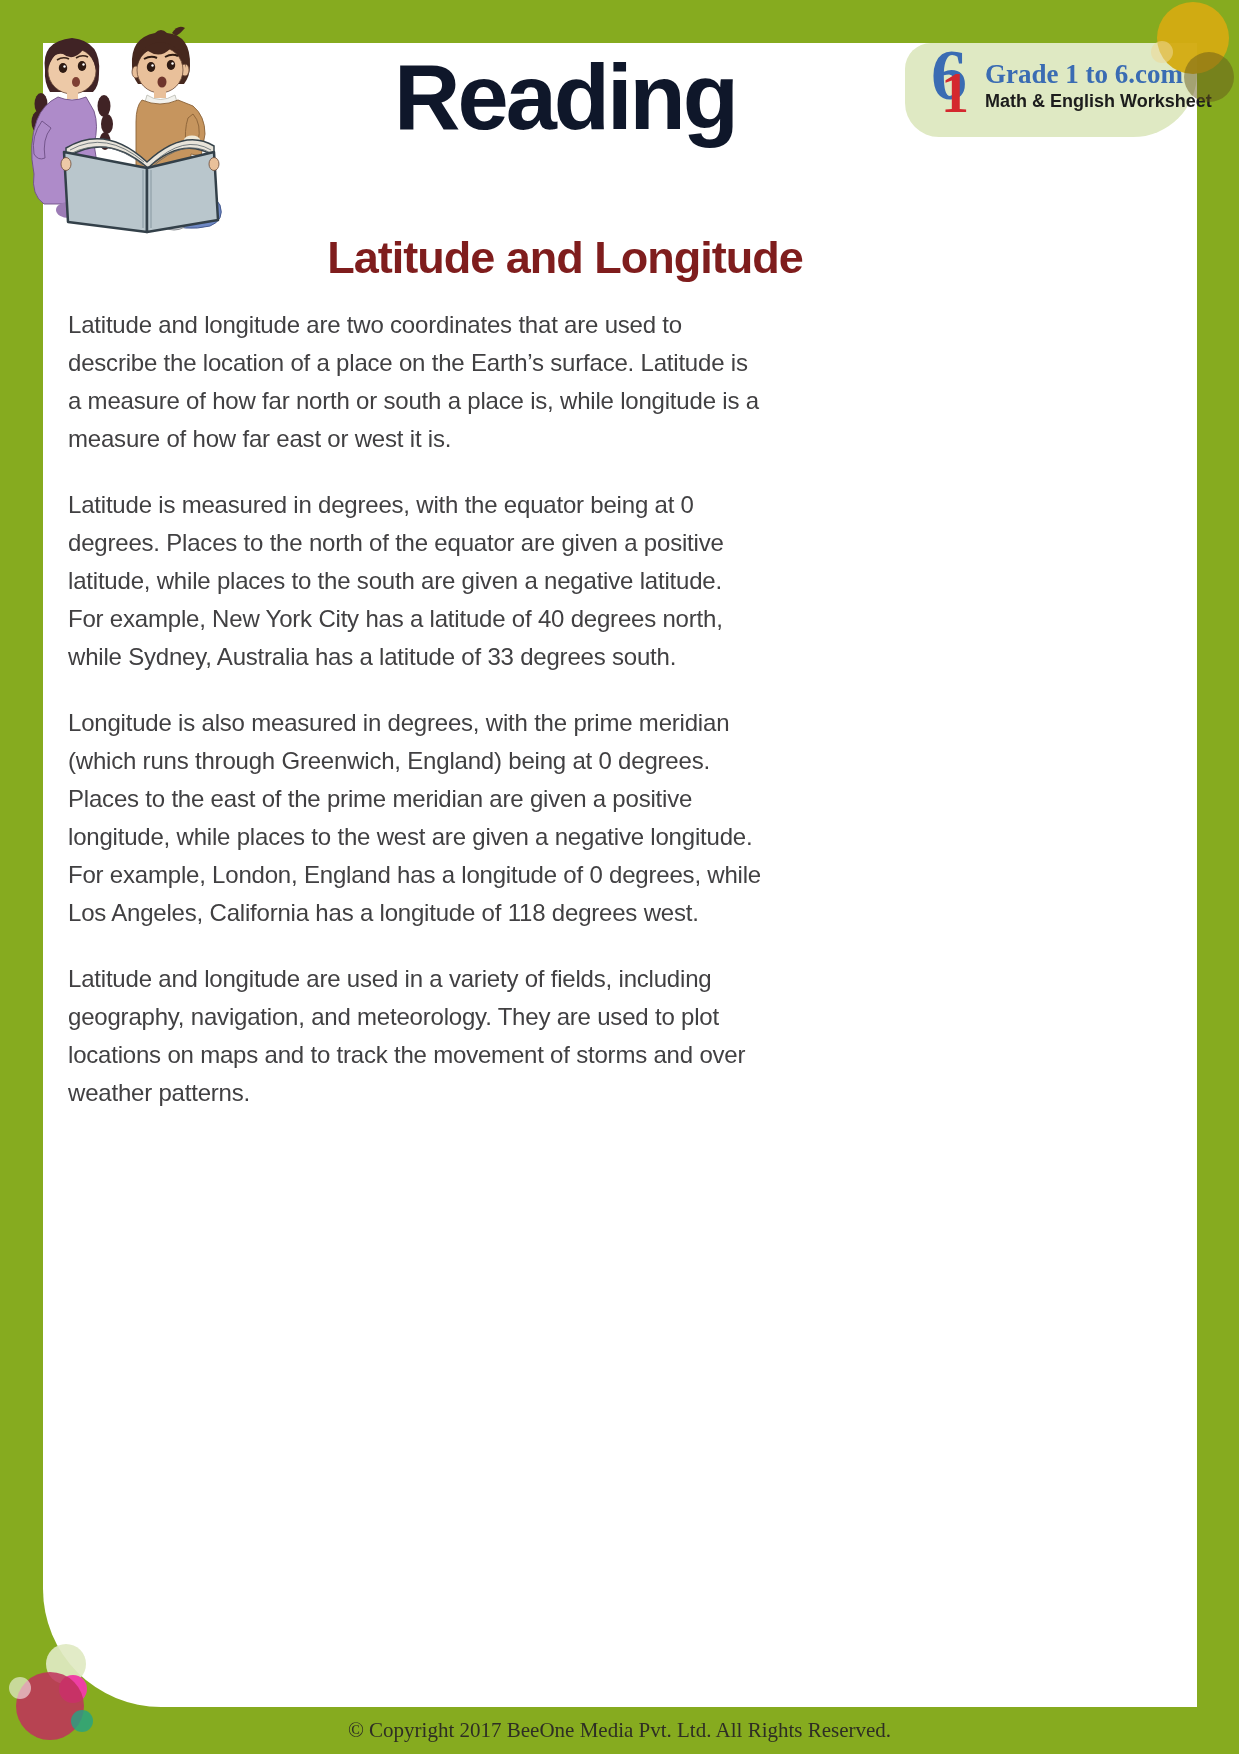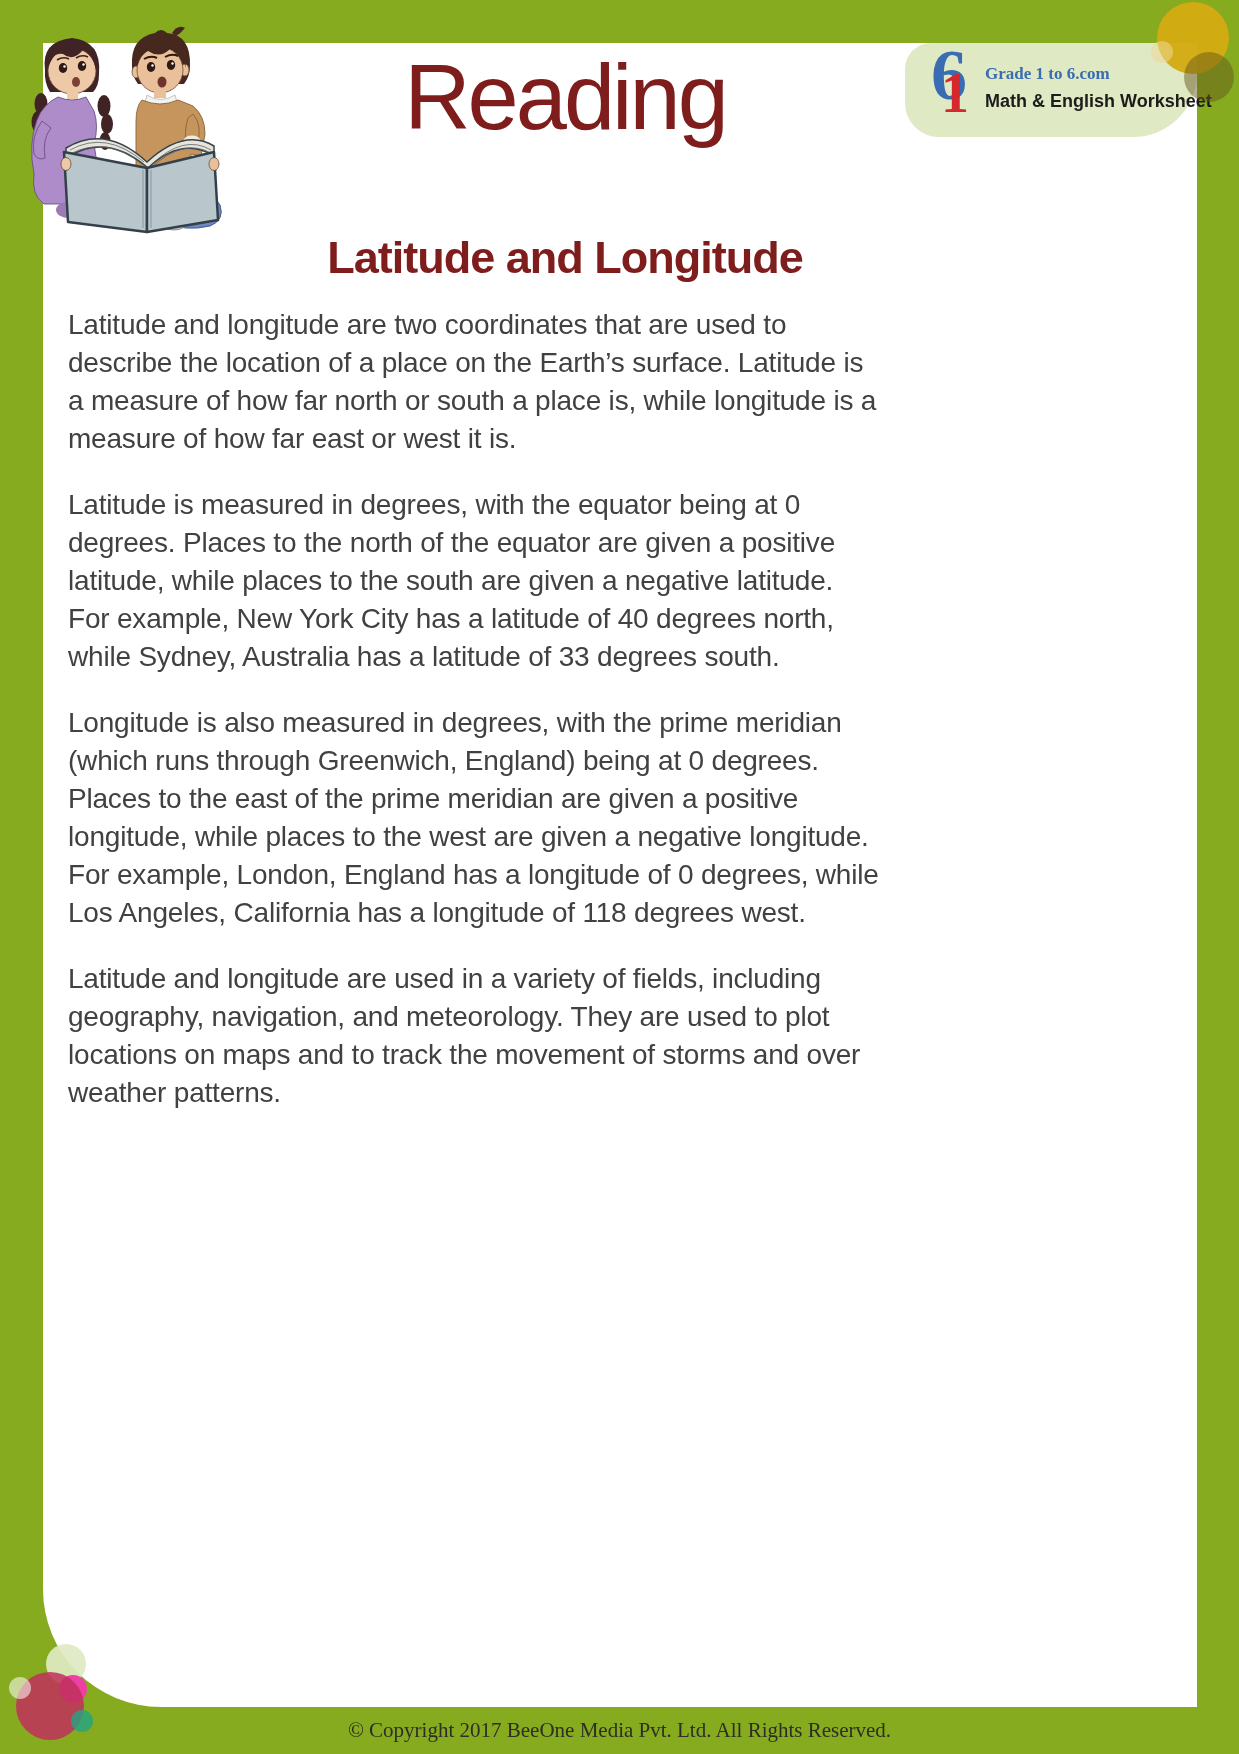--- a/index.html
+++ b/index.html
@@ -40,41 +40,41 @@
     font-size:72px;line-height:72px;color:#3a6cb3;
   }
   .logo-one{
     position:absolute;left:16px;top:26px;
     font-family:"Liberation Serif",serif;font-weight:700;
     font-size:56px;line-height:56px;color:#d4282e;
   }
   .brand-text{position:absolute;left:80px;top:16px;width:205px;}
   .brand-name{
     font-family:"Liberation Serif",serif;font-weight:700;
-    font-size:17px;line-height:30px;color:#3a6cb3;white-space:nowrap;
+    font-size:27px;line-height:30px;color:#3a6cb3;white-space:nowrap;
   }
   .brand-tagline{
     font-family:"Liberation Sans",sans-serif;font-weight:700;
     font-size:18px;line-height:24px;color:#1c1c1c;white-space:nowrap;
   }
   
   .title-block{
     position:absolute;left:150px;top:50px;width:830px;
-    text-align:center;color:#7f1d1d;
-    font-weight:400;font-size:92px;line-height:95px;letter-spacing:-3px;
+    text-align:center;color:#0f172a;
+    font-weight:700;font-size:92px;line-height:95px;letter-spacing:-3px;
   }
   .subtitle{
     position:absolute;left:150px;top:232px;width:830px;
     text-align:center;color:#7f1d1d;
     font-weight:700;font-size:45px;line-height:52px;letter-spacing:-1px;
   }
   
   .article{
     position:absolute;left:68px;top:306px;width:1010px;
-    color:#414042;font-size:28px;line-height:38px;letter-spacing:-0.2px;
+    color:#414042;font-size:24px;line-height:38px;letter-spacing:-0.2px;
   }
   .article p{margin:0 0 28px 0;white-space:pre-line;}
   
   .footer{
     position:absolute;left:0;top:1707px;width:1239px;height:47px;
     display:flex;align-items:center;justify-content:center;
   }
   .copyright{
     font-family:"Liberation Serif",serif;
     font-size:21px;color:#2e2e24;

